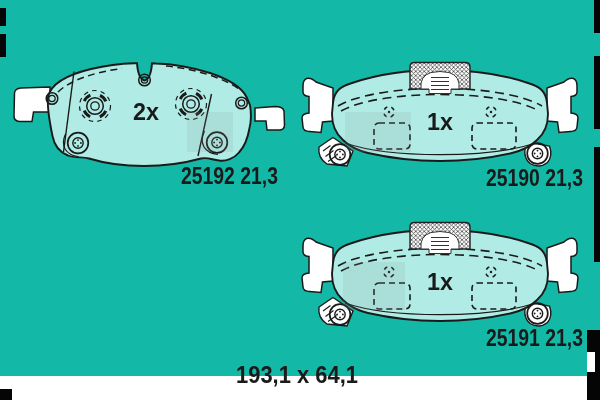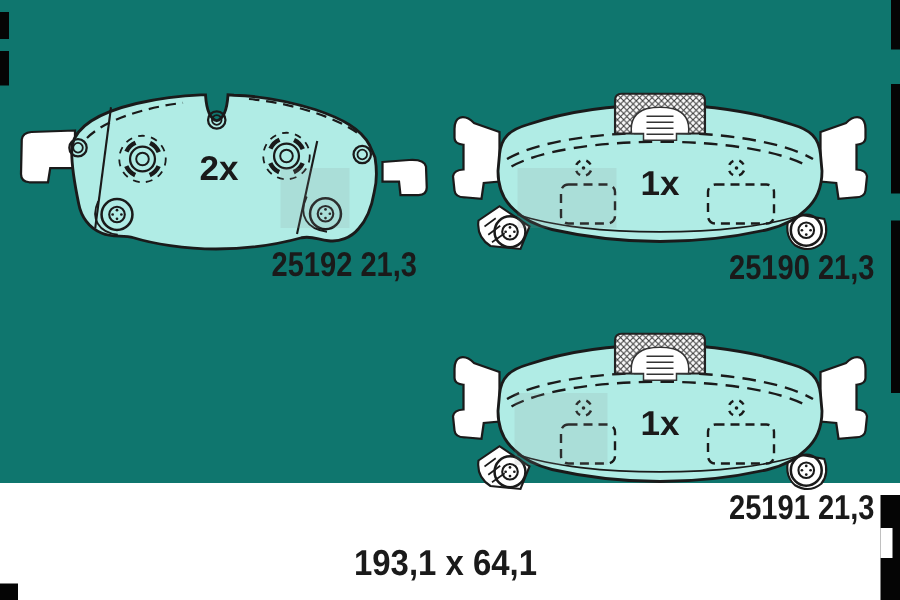--- a/index.html
+++ b/index.html
@@ -1,16 +1,16 @@
 <!DOCTYPE html>
 <html><head>
 <meta charset="utf-8">
 <style>
   html,body{margin:0;padding:0;width:600px;height:400px;background:#ffffff;overflow:hidden;}
-  .stage{position:relative;width:600px;height:322px;background:#0f766e;}
+  .stage{position:relative;width:600px;height:376px;background:#14b8a6;}
   svg{display:block;}
   text{font-family:"Liberation Sans","DejaVu Sans",sans-serif;font-weight:700;fill:#1a1a1a;}
   .qty{font-size:23px;}
   .part{font-size:23px;}
   .dim{font-size:24px;}
 </style>
 </head>
 <body>
 
 <div class="stage">

